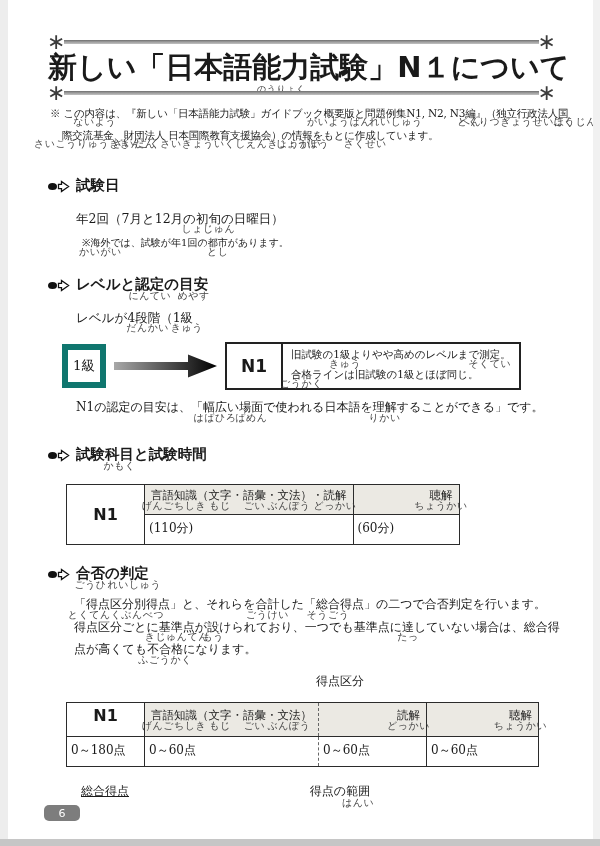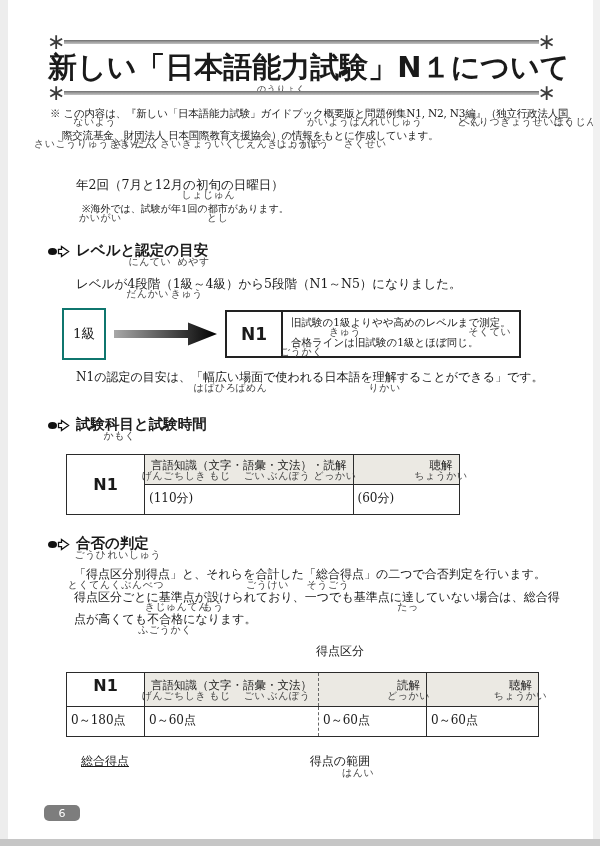--- a/index.html
+++ b/index.html
@@ -61,21 +61,21 @@
   .sec4{margin-top:20px;}
 
   .body-line{margin:8px 0 0 28px;font-size:12.5px;}
   .body-line .rline{line-height:15px;padding-bottom:9px;}
   .note-line{margin:2px 0 0 34px;font-size:10px;}
   .note-line .rline{line-height:12px;padding-bottom:9px;}
 
   
   .diagram{display:flex;align-items:center;margin:8px 0 0 14px;}
   .box-kyu{
-    width:44px;height:52px;border:2px solid #0f766e;box-sizing:border-box;
+    width:44px;height:44px;border:6px solid #0f766e;box-sizing:border-box;
     display:flex;align-items:center;justify-content:center;font-size:13.5px;
   }
   .big-arrow{margin:0 7px 0 8px;display:block;}
   .box-n1{display:flex;border:2px solid #222;box-sizing:border-box;align-items:stretch;}
   .n1-label{
     width:54px;display:flex;align-items:center;justify-content:center;
     font-family:"DejaVu Sans","Liberation Sans",sans-serif;font-weight:bold;
     font-size:17px;border-right:2px solid #222;
   }
   .n1-text{padding:4px 8px 2px;font-size:10.5px;}
@@ -141,38 +141,45 @@
       <span class="ast ast-r">∗</span>
     </div>
   </div>
 
   <div class="intro">
     <span class="rline"><span class="seg"><span class="b">※ この</span></span><span class="seg"><span class="b">内容</span><span class="r">ないよう</span></span><span class="seg"><span class="b">は、『新しい「日本語能力試験」ガイドブック</span></span><span class="seg"><span class="b">概要版</span><span class="r">がいようばん</span></span><span class="seg"><span class="b">と問題</span></span><span class="seg"><span class="b">例集</span><span class="r">れいしゅう</span></span><span class="seg"><span class="b"> N1, N2, N3 </span></span><span class="seg"><span class="b">編</span><span class="r">へん</span></span><span class="seg"><span class="b">』（</span></span><span class="seg"><span class="b">独立行政法人</span><span class="r">どくりつぎょうせいほうじん</span></span><span class="seg"><span class="b"> </span></span><span class="seg"><span class="b">国</span><span class="r">こく</span></span></span>
     <span class="rline l2"><span class="seg"><span class="b">際交流基金</span><span class="r">さいこうりゅうききん</span></span><span class="seg"><span class="b">、</span></span><span class="seg"><span class="b">財団</span><span class="r">ざいだん</span></span><span class="seg"><span class="b">法人 日本</span></span><span class="seg"><span class="b">国際教育支援協会</span><span class="r">こくさいきょういくしえんきょうかい</span></span><span class="seg"><span class="b">）の</span></span><span class="seg"><span class="b">情報</span><span class="r">じょうほう</span></span><span class="seg"><span class="b">をもとに</span></span><span class="seg"><span class="b">作成</span><span class="r">さくせい</span></span><span class="seg"><span class="b">しています。</span></span></span>
   </div>
 
   <div class="sec1">
+    <div class="sec-head">
+      <svg class="bullet" width="22" height="13" viewBox="0 0 22 13">
+        <ellipse cx="4.5" cy="6.5" rx="4.5" ry="3.5" fill="#111"></ellipse>
+        <path d="M10.5 4.4 L13.5 4.4 L13.5 1.4 L20.6 6.5 L13.5 11.6 L13.5 8.6 L10.5 8.6 Z" fill="#fff" stroke="#111" stroke-width="1.3"></path>
+      </svg>
+      <span class="rline"><span class="seg"><span class="b">試験日</span></span></span>
+    </div>
     <div class="body-line">
       <span class="rline"><span class="seg"><span class="b">年2回（7月と12月の</span></span><span class="seg"><span class="b">初旬</span><span class="r">しょじゅん</span></span><span class="seg"><span class="b">の日曜日）</span></span></span>
     </div>
     <div class="note-line">
       <span class="rline"><span class="seg"><span class="b">※ </span></span><span class="seg"><span class="b">海外</span><span class="r">かいがい</span></span><span class="seg"><span class="b">では、試験が年1回の</span></span><span class="seg"><span class="b">都市</span><span class="r">とし</span></span><span class="seg"><span class="b">があります。</span></span></span>
     </div>
   </div>
 
   <div class="sec2">
     <div class="sec-head">
       <svg class="bullet" width="22" height="13" viewBox="0 0 22 13">
         <ellipse cx="4.5" cy="6.5" rx="4.5" ry="3.5" fill="#111"></ellipse>
         <path d="M10.5 4.4 L13.5 4.4 L13.5 1.4 L20.6 6.5 L13.5 11.6 L13.5 8.6 L10.5 8.6 Z" fill="#fff" stroke="#111" stroke-width="1.3"></path>
       </svg>
       <span class="rline"><span class="seg"><span class="b">レベルと</span></span><span class="seg"><span class="b">認定</span><span class="r">にんてい</span></span><span class="seg"><span class="b">の</span></span><span class="seg"><span class="b">目安</span><span class="r">めやす</span></span></span>
     </div>
     <div class="body-line">
-      <span class="rline"><span class="seg"><span class="b">レベルが4</span></span><span class="seg"><span class="b">段階</span><span class="r">だんかい</span></span><span class="seg"><span class="b">（1</span></span><span class="seg"><span class="b">級</span><span class="r">きゅう</span></span><span class="seg"><span class="b">～4級）から5段階（N1～N5）になりました。</span></span></span>
+      <span class="rline"><span class="seg"><span class="b">レベルが4</span></span><span class="seg"><span class="b">段階</span><span class="r">だんかい</span></span><span class="seg"><span class="b">（1</span></span><span class="seg"><span class="b">級</span><span class="r">きゅう</span></span></span>
     </div>
     <div class="diagram">
       <div class="box-kyu">1級</div>
       <svg class="big-arrow" width="104" height="26" viewBox="0 0 104 26">
         <defs>
           <linearGradient id="ag" x1="0" y1="0" x2="1" y2="0">
             <stop offset="0" stop-color="#a8a8a8"></stop>
             <stop offset="1" stop-color="#000000"></stop>
           </linearGradient>
         </defs>

